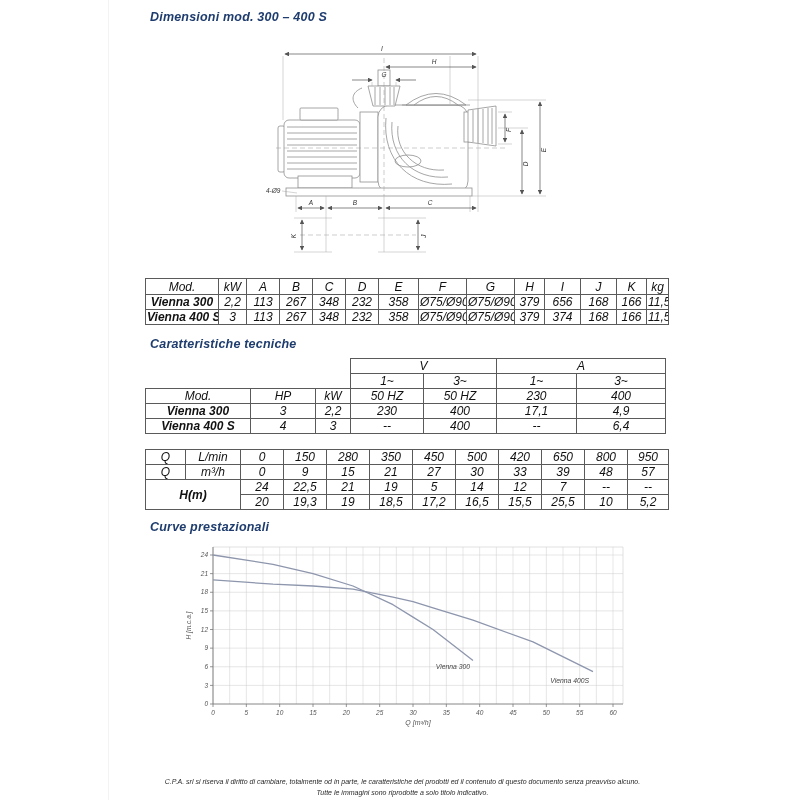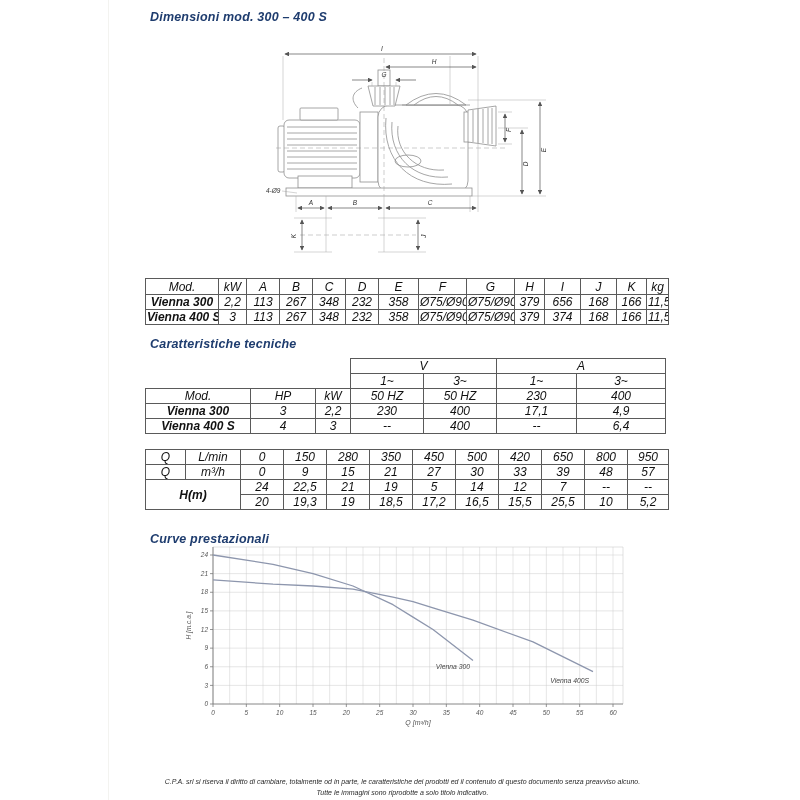--- a/index.html
+++ b/index.html
@@ -326,21 +326,21 @@
     <td>17,2</td>
     <td>16,5</td>
     <td>15,5</td>
     <td>25,5</td>
     <td>10</td>
     <td>5,2</td>
   </tr>
 </tbody>
   </table>
 
-<div class="abs sec-title" style="left:150px;top:532px;">Curve prestazionali</div>
+<div class="abs sec-title" style="left:150px;top:520px;">Curve prestazionali</div>
 
 <div class="abs" style="left:183px;top:538px;">
   <svg id="chart-svg" width="455" height="195" viewBox="0 0 455 195">
       <line x1="30" y1="9" x2="30" y2="166" stroke="#cdcdcd" stroke-width="0.5"></line>
       <line x1="46.66666666666667" y1="9" x2="46.66666666666667" y2="166" stroke="#cdcdcd" stroke-width="0.5"></line>
       <line x1="63.333333333333336" y1="9" x2="63.333333333333336" y2="166" stroke="#cdcdcd" stroke-width="0.5"></line>
       <line x1="80" y1="9" x2="80" y2="166" stroke="#cdcdcd" stroke-width="0.5"></line>
       <line x1="96.66666666666667" y1="9" x2="96.66666666666667" y2="166" stroke="#cdcdcd" stroke-width="0.5"></line>
       <line x1="113.33333333333334" y1="9" x2="113.33333333333334" y2="166" stroke="#cdcdcd" stroke-width="0.5"></line>
       <line x1="130" y1="9" x2="130" y2="166" stroke="#cdcdcd" stroke-width="0.5"></line>

